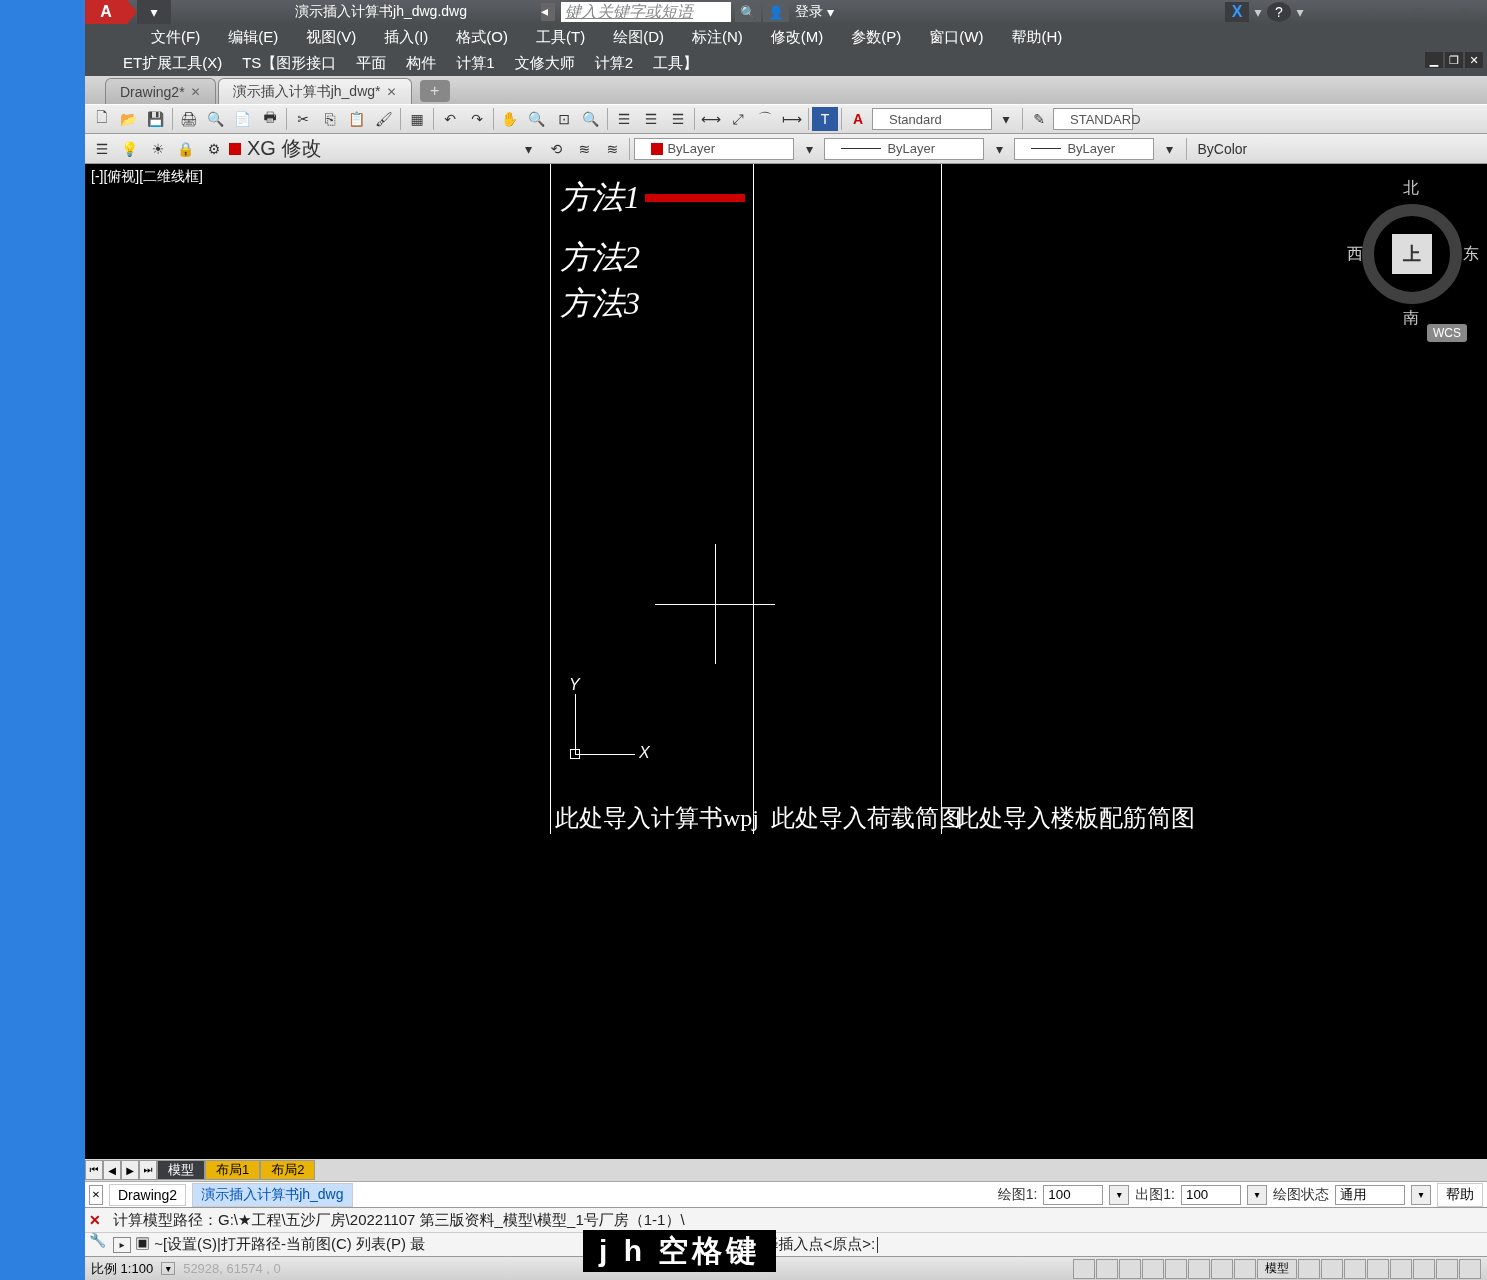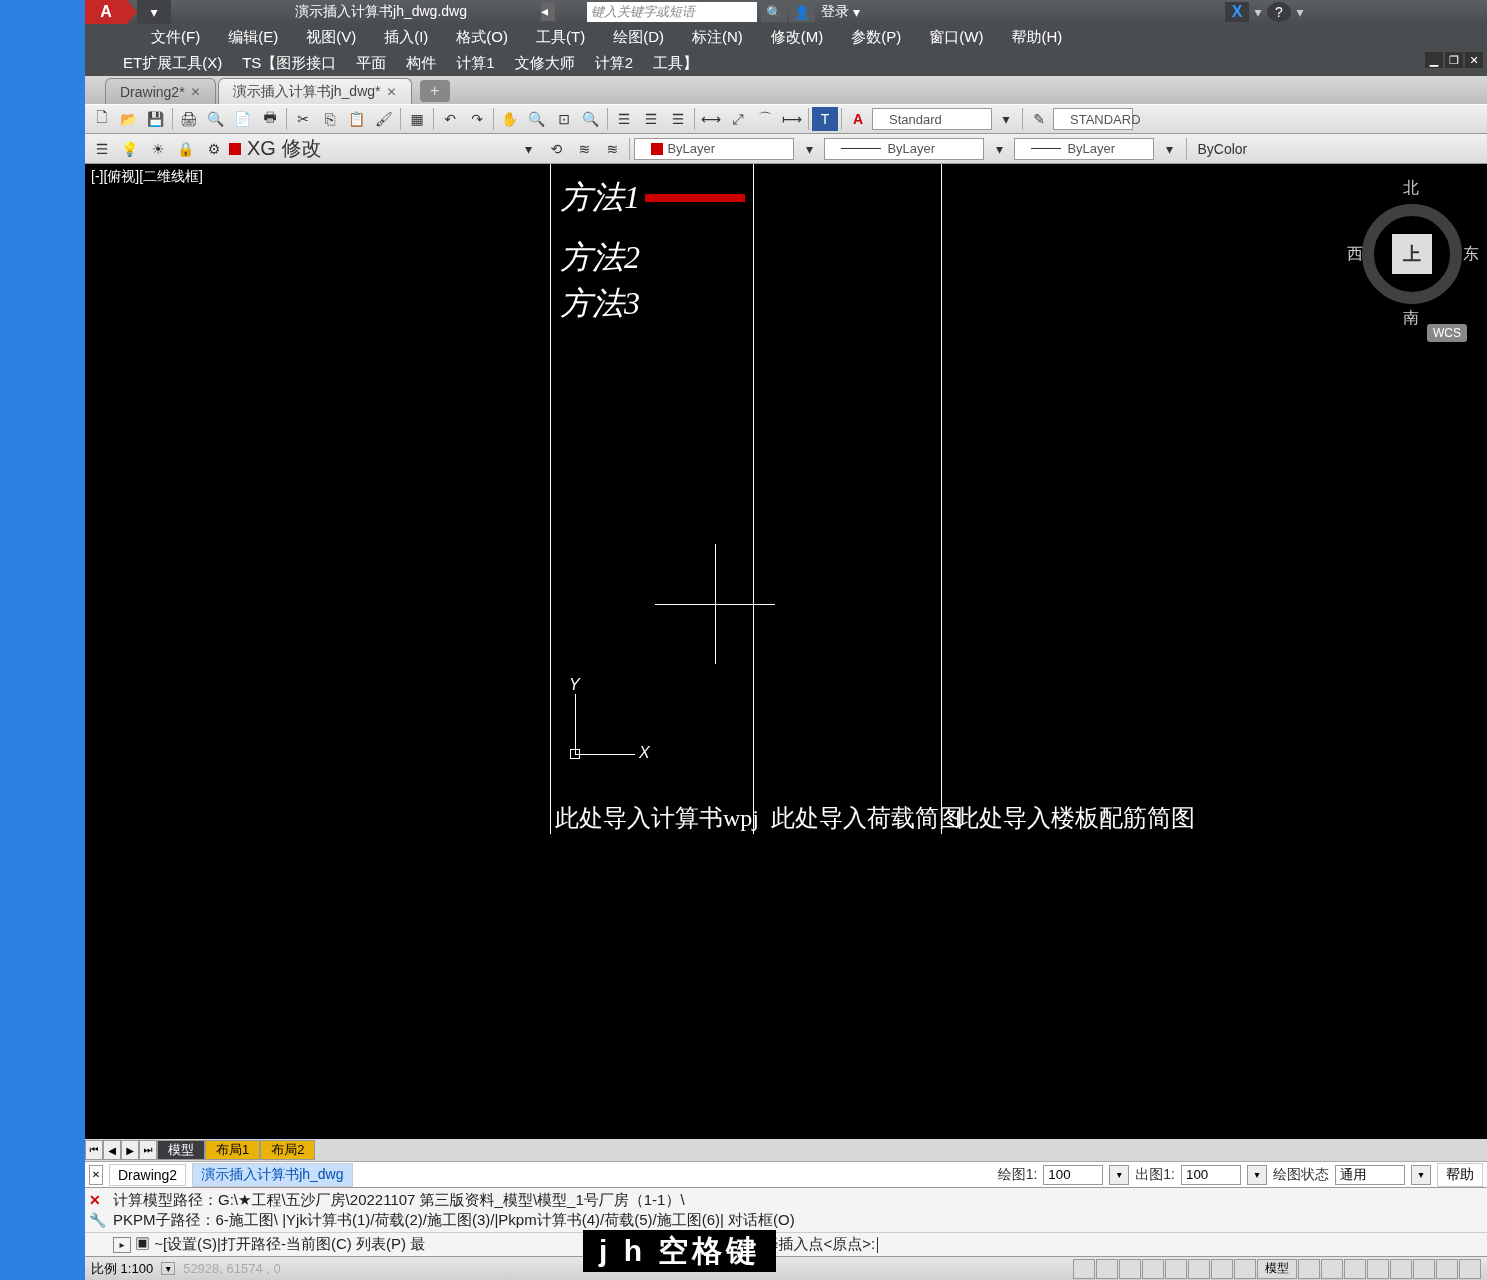--- a/index.html
+++ b/index.html
@@ -5,21 +5,21 @@
 * { margin:0; padding:0; box-sizing:border-box; font-family:"Microsoft YaHei",SimSun,Arial,sans-serif; }
 body { background:#2d7fe0; width:1487px; height:1280px; overflow:hidden; position:relative; }
 .app { position:absolute; left:85px; top:0; width:1402px; height:1280px; background:#444648; display:flex; flex-direction:column; }
 
 
 .titlebar { height:24px; background:linear-gradient(#5b5f63,#4a4d50); display:flex; align-items:center; color:#fff; font-size:14px; }
 .logo { width:42px; height:24px; background:#c62828; display:flex; align-items:center; justify-content:center; color:#fff; font-weight:bold; font-size:16px; position:relative; }
 .logo:after{content:"";position:absolute;right:-10px;top:0;border-left:10px solid #c62828;border-top:12px solid transparent;border-bottom:12px solid transparent;}
 .qat-drop{width:34px;height:24px;background:#404245;display:flex;align-items:center;justify-content:center;margin-left:10px;}
 .title-text{flex:0 0 auto;margin-left:60px;width:300px;text-align:center;}
-.search-box{margin-left:32px;height:20px;width:170px;background:#fff;color:#888;font-style:italic;padding:0 4px;font-size:13px;display:flex;align-items:center;}
+.search-box{margin-left:6px;height:20px;width:170px;background:#fff;color:#888;font-style:italic;padding:0 4px;font-size:16px;display:flex;align-items:center;text-decoration:underline;}
 .title-icons{display:flex;align-items:center;gap:2px;margin-left:4px;}
 .ticon{width:26px;height:20px;background:#5a5d60;display:flex;align-items:center;justify-content:center;font-size:13px;}
 .login{margin-left:6px;}
 .title-right{margin-left:auto;display:flex;align-items:center;gap:2px;}
 .xbtn{width:24px;height:20px;background:#3a3c3f;color:#3399ff;display:flex;align-items:center;justify-content:center;font-weight:bold;font-size:16px;}
 .helpbtn{width:24px;height:20px;background:#3a3c3f;color:#fff;display:flex;align-items:center;justify-content:center;border-radius:50%;font-size:14px;}
 .win-controls{display:flex;margin-left:40px;}
 .win-controls div{width:46px;height:24px;display:flex;align-items:center;justify-content:center;color:#555;font-size:14px;}
 
 
@@ -320,21 +320,20 @@
     <input class="sr-select" value="通用" style="">
     <div class="sr-dd">▾</div>
     <div class="sr-tab">帮助</div>
   </div>
 
   <div class="cmdarea">
     <div class="cmd-close">✕</div>
     <div class="cmd-wrench">🔧</div>
     <div class="cmdlines">
       <div class="cmdline">计算模型路径：G:\★工程\五沙厂房\20221107 第三版资料_模型\模型_1号厂房（1-1）\</div>
-      <div class="cmdline">PKPM子路径：6-施工图\ |Yjk计算书(1)/荷载(2)/施工图(3)/|Pkpm计算书(4)/荷载(5)/施工图(6)|   对话框(O)</div>
     </div>
     <div class="cmd-input-row">
       <div class="cmd-prompt-icon">▸</div>
       <span>▣ ~[设置(S)|打开路径-当前图(C) 列表(P) 最</span>
       <span style="width:200px;display:inline-block"></span>
       <span>路径(B) 退出(E)]请选择插入点&lt;原点&gt;:</span>
       <span style="border-left:1px solid #333;height:16px;margin-left:2px"></span>
     </div>
   </div>
 

